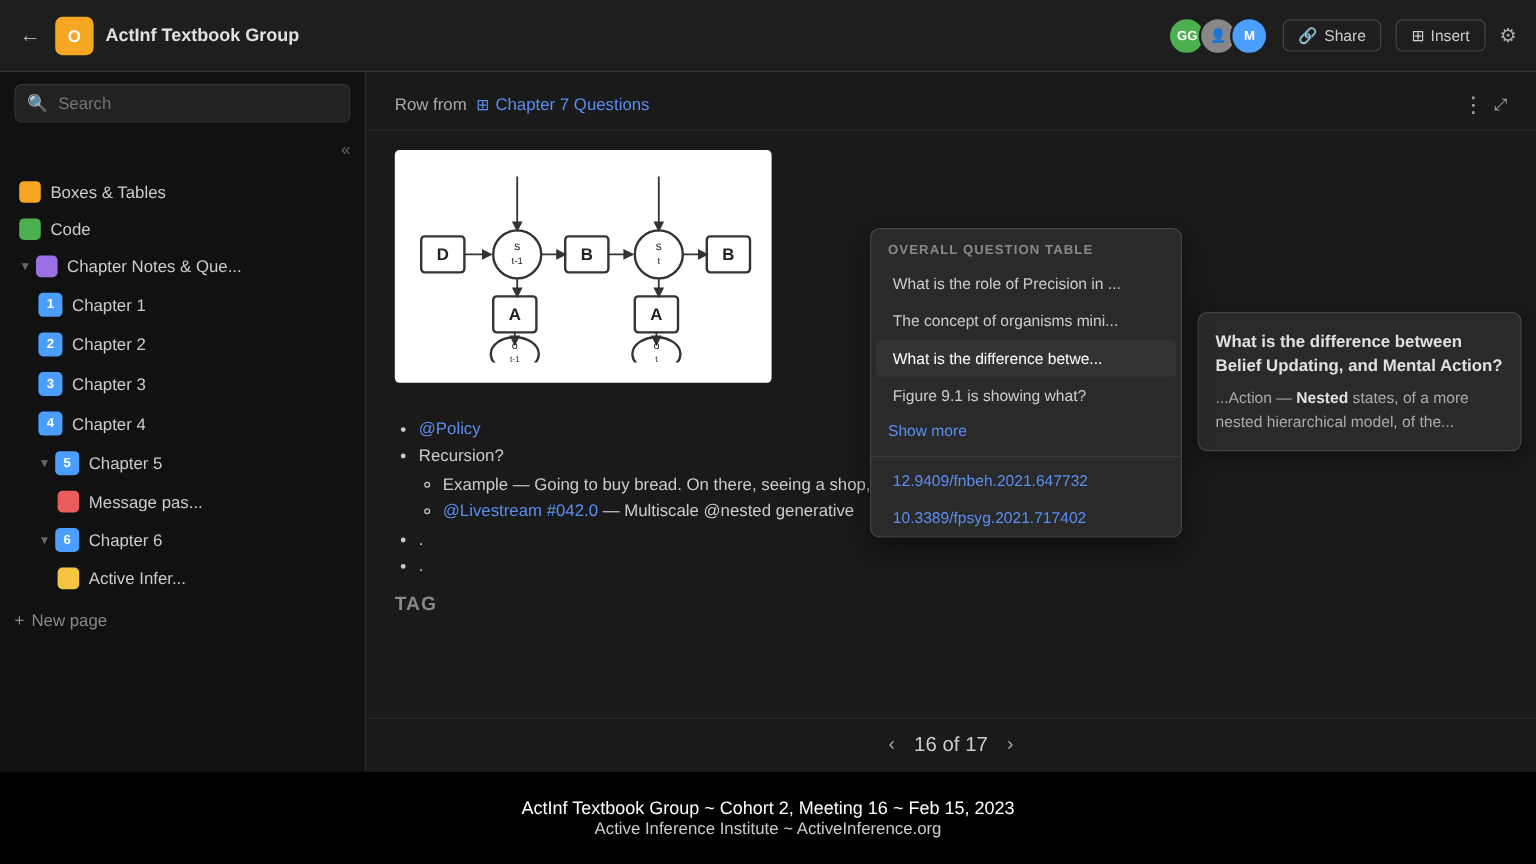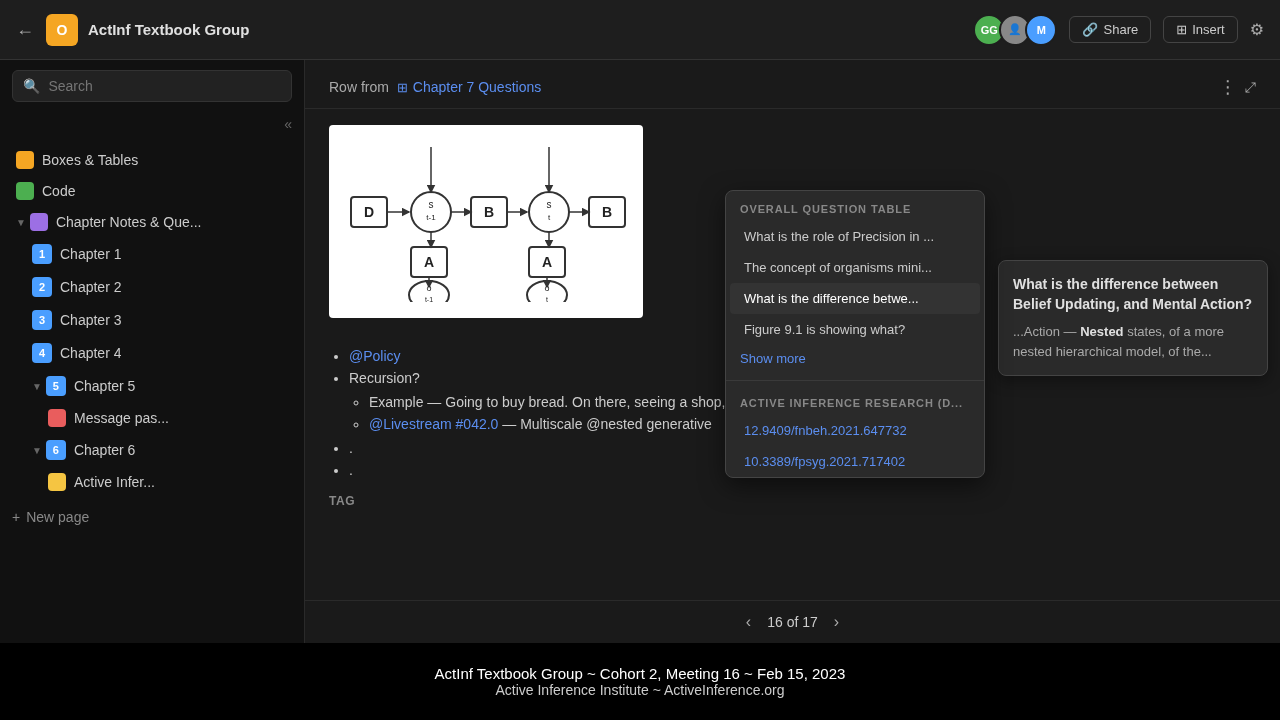--- a/index.html
+++ b/index.html
@@ -52,26 +52,26 @@
     .content-scroll { flex: 1; overflow-y: auto; padding: 16px 24px; position: relative; }
 
     
     .diagram-container { background: #fff; border-radius: 4px; padding: 12px; margin-bottom: 16px; display: inline-block; }
     .diagram-svg { }
 
     
     .bullet-list { margin: 8px 0 8px 20px; }
     .bullet-item { margin: 6px 0; font-size: 14px; color: #ccc; }
     .mention { color: #5b8ef0; }
-    .tag-label { font-size: 12px; color: #888; margin-top: 16px; font-weight: 600; letter-spacing: 0.05em; }
+    .tag-label { font-size: 16px; color: #888; margin-top: 16px; font-weight: 600; letter-spacing: 0.05em; }
 
     
     .pagination { display: flex; align-items: center; justify-content: center; gap: 16px; padding: 12px; border-top: 1px solid #2a2a2a; background: #1a1a1a; }
     .page-arrow { color: #aaa; cursor: pointer; font-size: 16px; }
-    .page-info { font-size: 14px; color: #ccc; }
+    .page-info { font-size: 17px; color: #ccc; }
 
     
     .dropdown-popup { position: absolute; top: 130px; left: 420px; width: 260px; background: #2a2a2a; border: 1px solid #444; border-radius: 8px; box-shadow: 0 8px 24px rgba(0,0,0,0.5); z-index: 100; overflow: hidden; }
     .dropdown-section-title { font-size: 11px; font-weight: 700; color: #888; padding: 12px 14px 6px; letter-spacing: 0.08em; text-transform: uppercase; }
     .dropdown-item { padding: 8px 14px; font-size: 13px; color: #ccc; cursor: pointer; border-radius: 4px; margin: 0 4px; }
     .dropdown-item.selected { color: #fff; background: #333; }
     .dropdown-divider { height: 1px; background: #3a3a3a; margin: 4px 0; }
     .show-more { color: #5b8ef0; padding: 6px 14px 10px; font-size: 13px; cursor: pointer; }
     .dropdown-link { color: #5b8ef0; }
 
@@ -309,21 +309,20 @@
     </div>
 
     <div class="dropdown-popup">
       <div class="dropdown-section-title">OVERALL QUESTION TABLE</div>
       <div class="dropdown-item">What is the role of Precision in ...</div>
       <div class="dropdown-item">The concept of organisms mini...</div>
       <div class="dropdown-item selected">What is the difference betwe...</div>
       <div class="dropdown-item">Figure 9.1 is showing what?</div>
       <div class="show-more">Show more</div>
       <div class="dropdown-divider"></div>
-      <div class="dropdown-section-title">ACTIVE INFERENCE RESEARCH (D...</div>
       <div class="dropdown-item"><span class="dropdown-link">12.9409/fnbeh.2021.647732</span></div>
       <div class="dropdown-item"><span class="dropdown-link">10.3389/fpsyg.2021.717402</span></div>
     </div>
 
     <div class="right-tooltip">
       <div class="tooltip-title">What is the difference between Belief Updating, and Mental Action?</div>
       <div class="tooltip-body">
         <span>...Action — </span><span class="tooltip-bold">Nested</span><span> states, of a more nested hierarchical model, of the...</span>
       </div>
     </div>

